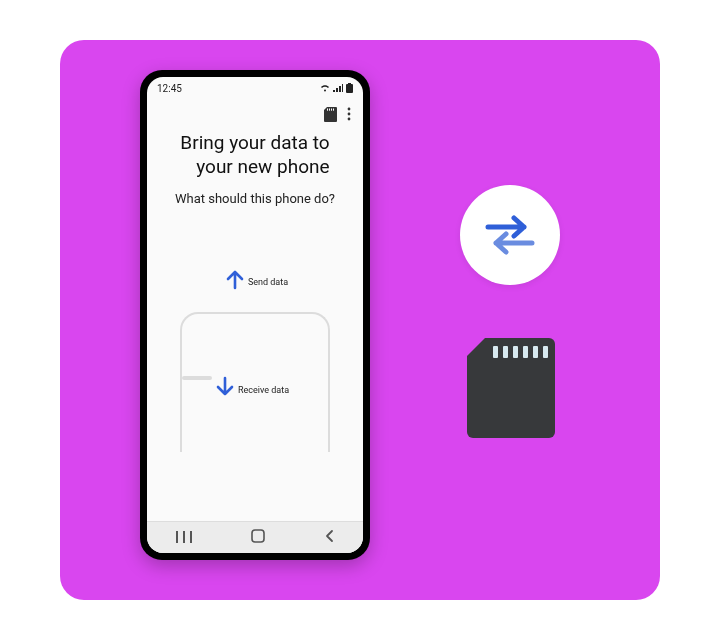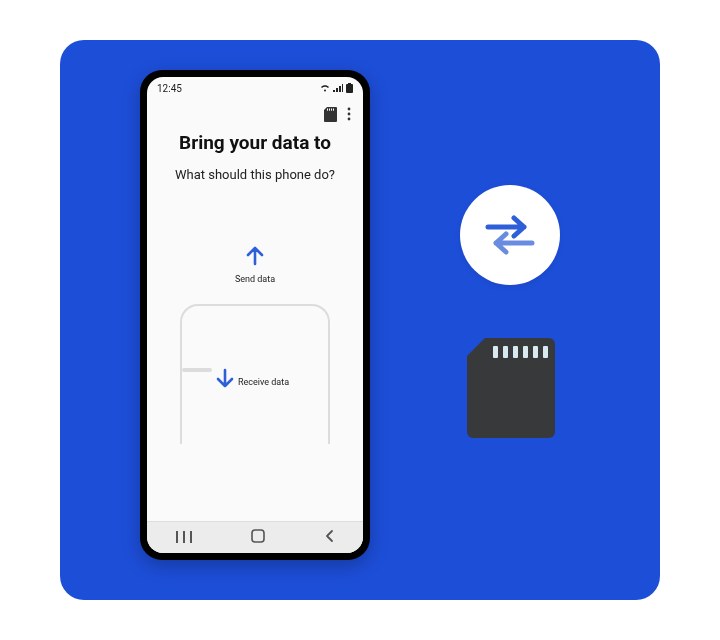--- a/index.html
+++ b/index.html
@@ -8,21 +8,21 @@
     height: 640px;
     font-family: -apple-system, BlinkMacSystemFont, "Segoe UI", Roboto, sans-serif;
     background: #fff;
     display: flex;
     align-items: center;
     justify-content: center;
   }
   .canvas {
     width: 600px;
     height: 560px;
-    background: #1d4ed8;
+    background: #d946ef;
     border-radius: 24px;
     position: relative;
     padding-left: 36px;
   }
   
   .phone {
     position: absolute;
     left: 80px;
     top: 30px;
     width: 230px;
@@ -64,36 +64,36 @@
   .content {
     flex: 1;
     display: flex;
     flex-direction: column;
     align-items: center;
     padding: 0 14px;
     overflow: hidden;
   }
   .title {
     font-size: 19px;
-    font-weight: 700;
+    font-weight: 400;
     text-align: right;
     line-height: 1.25;
     color: #111;
     margin-top: 2px;
   }
   .subtitle {
     font-size: 13px;
     color: #222;
     margin-top: 12px;
     text-align: center;
   }
   .send-block {
     margin-top: 60px;
     display: flex;
-    flex-direction: column;
+    flex-direction: row;
     align-items: center;
   }
   .btn-label {
     font-size: 9px;
     color: #222;
     margin-top: 6px;
   }
   .receive-outline {
     margin-top: 20px;
     width: 150px;
@@ -182,20 +182,21 @@
               <circle cx="2" cy="2" r="1.4" fill="#333"></circle>
               <circle cx="2" cy="7" r="1.4" fill="#333"></circle>
               <circle cx="2" cy="12" r="1.4" fill="#333"></circle>
             </svg>
         </span>
       </div>
 
       <div class="content">
         <div class="title">
           <span>Bring your data to</span><br>
+          <span>your new phone</span>
         </div>
         <div class="subtitle">What should this phone do?</div>
 
         <div class="send-block">
           <svg width="26" height="26" viewBox="0 0 26 26">
               <path d="M13 22V6M13 6l-7 7M13 6l7 7" stroke="#2f5fd8" stroke-width="2.6" fill="none" stroke-linecap="round" stroke-linejoin="round"></path>
             </svg>
           <div class="btn-label">Send data</div>
         </div>
 

